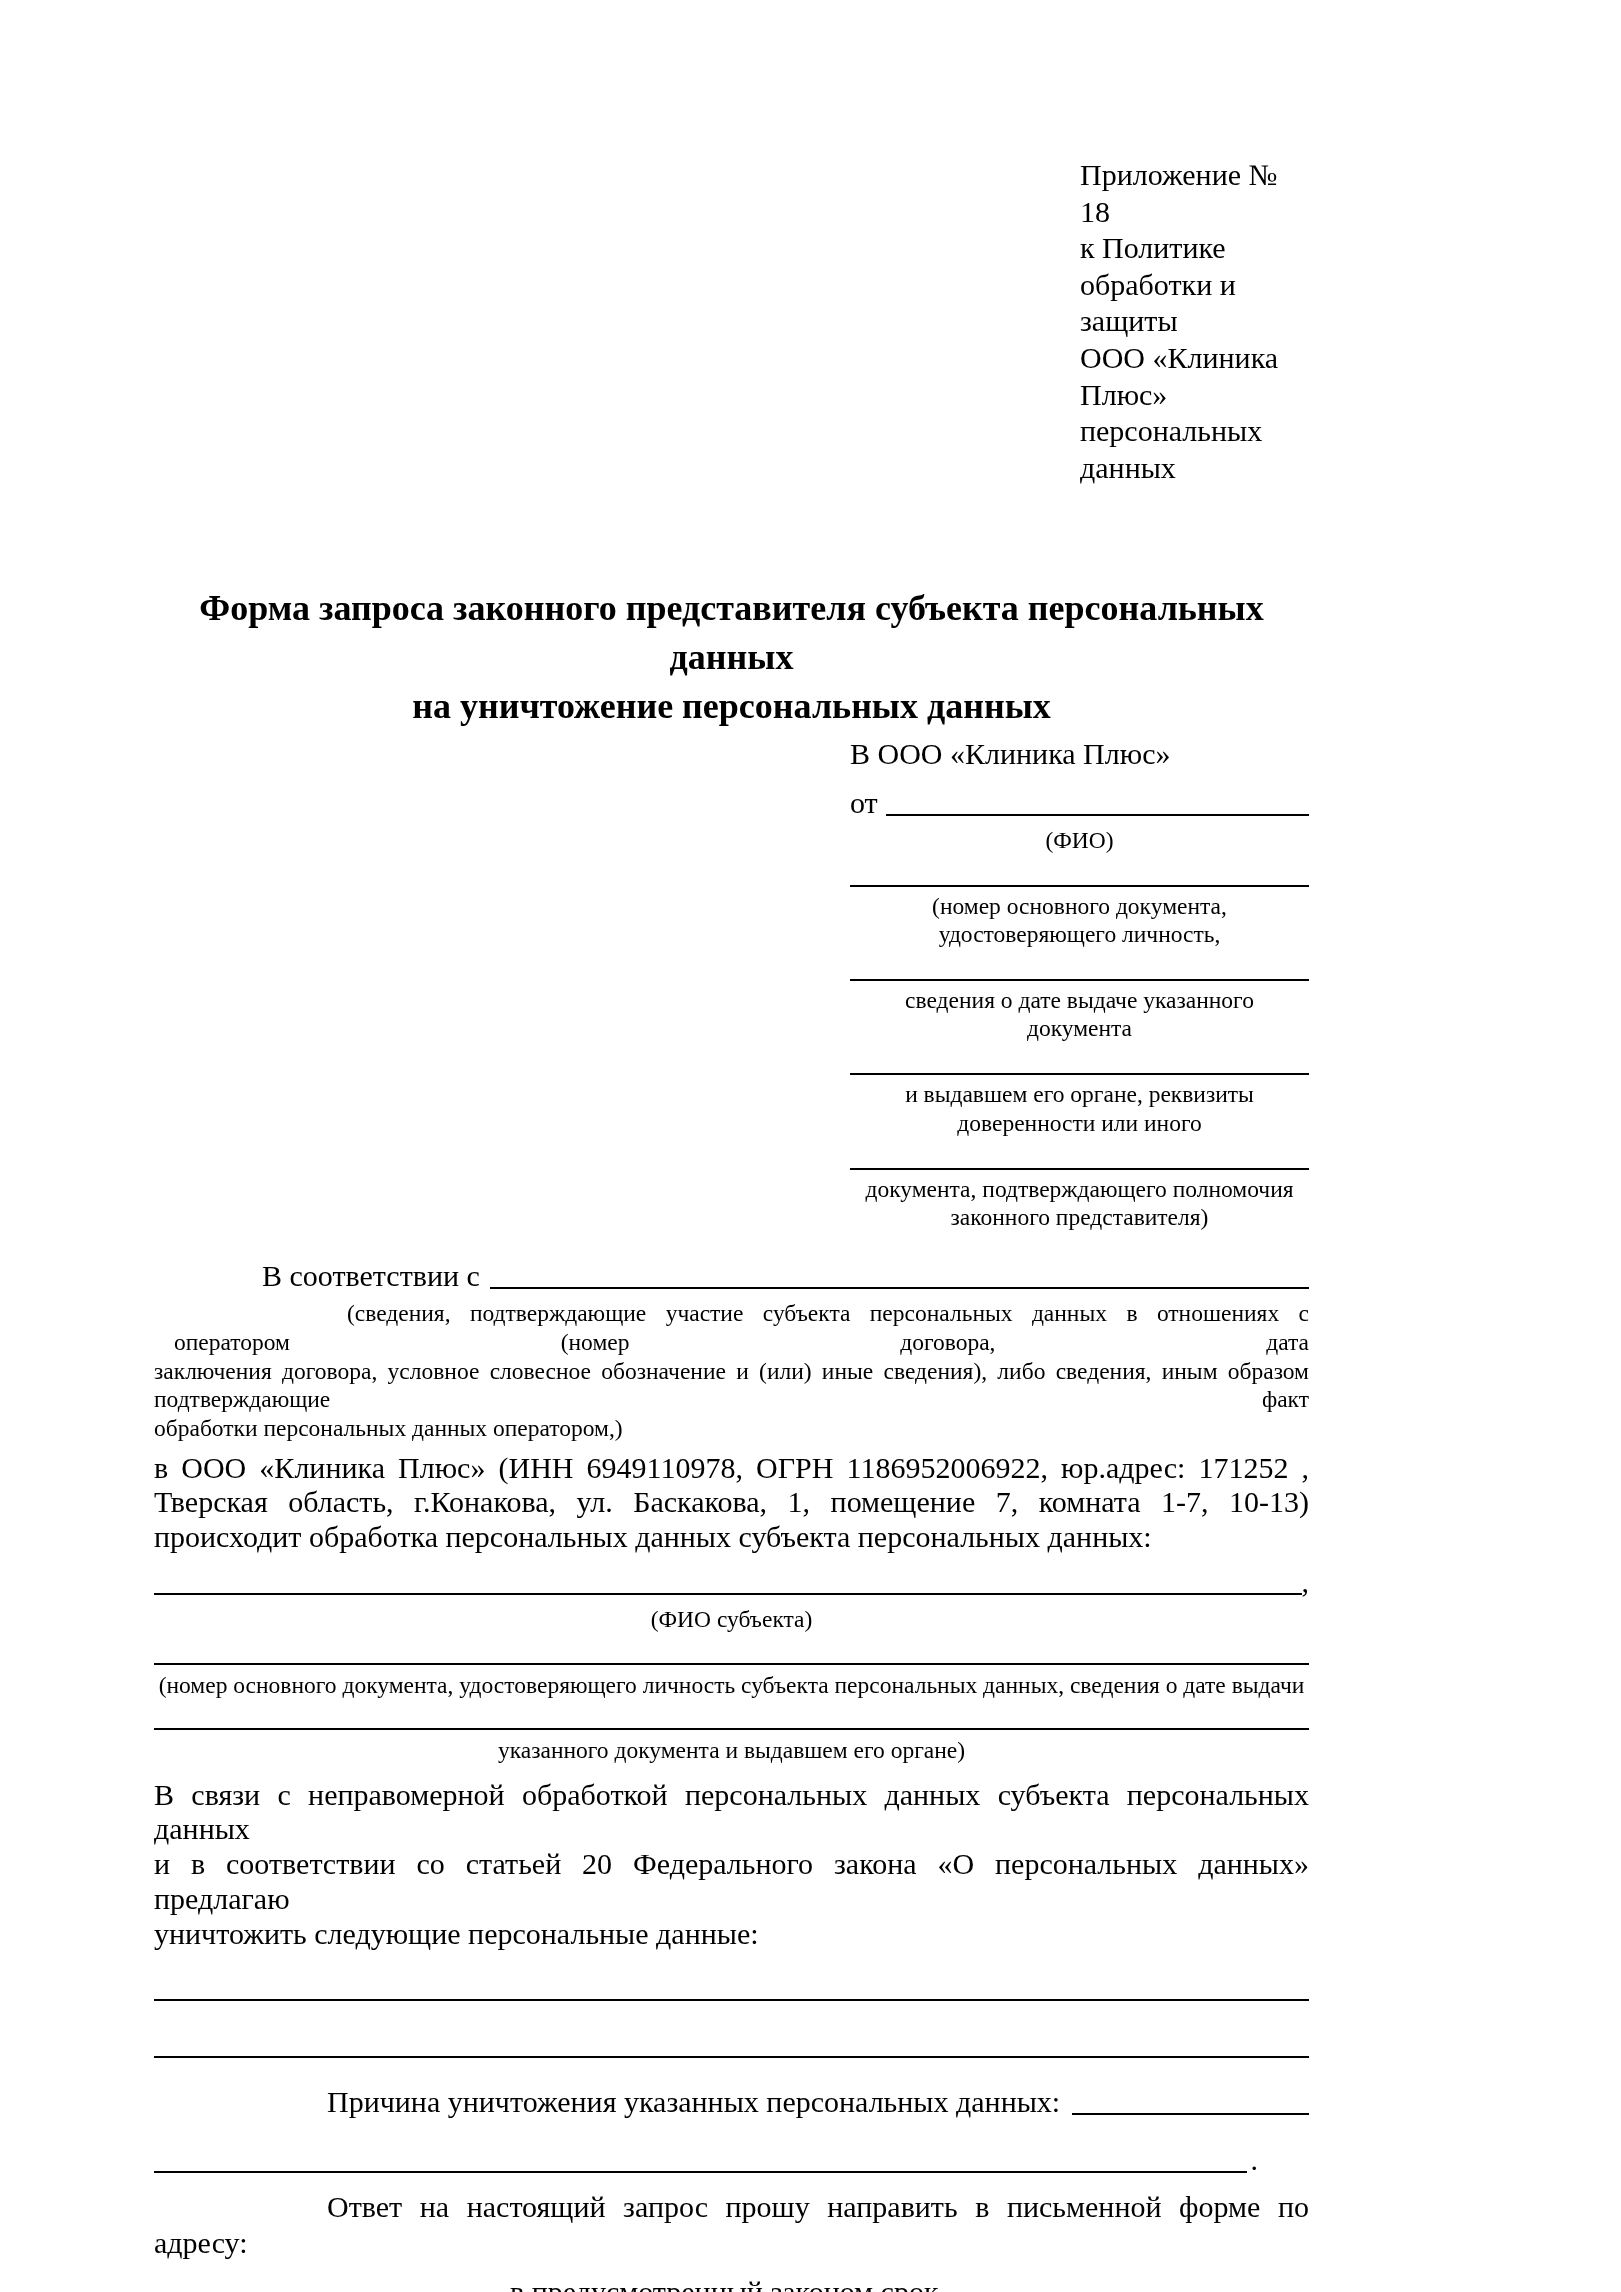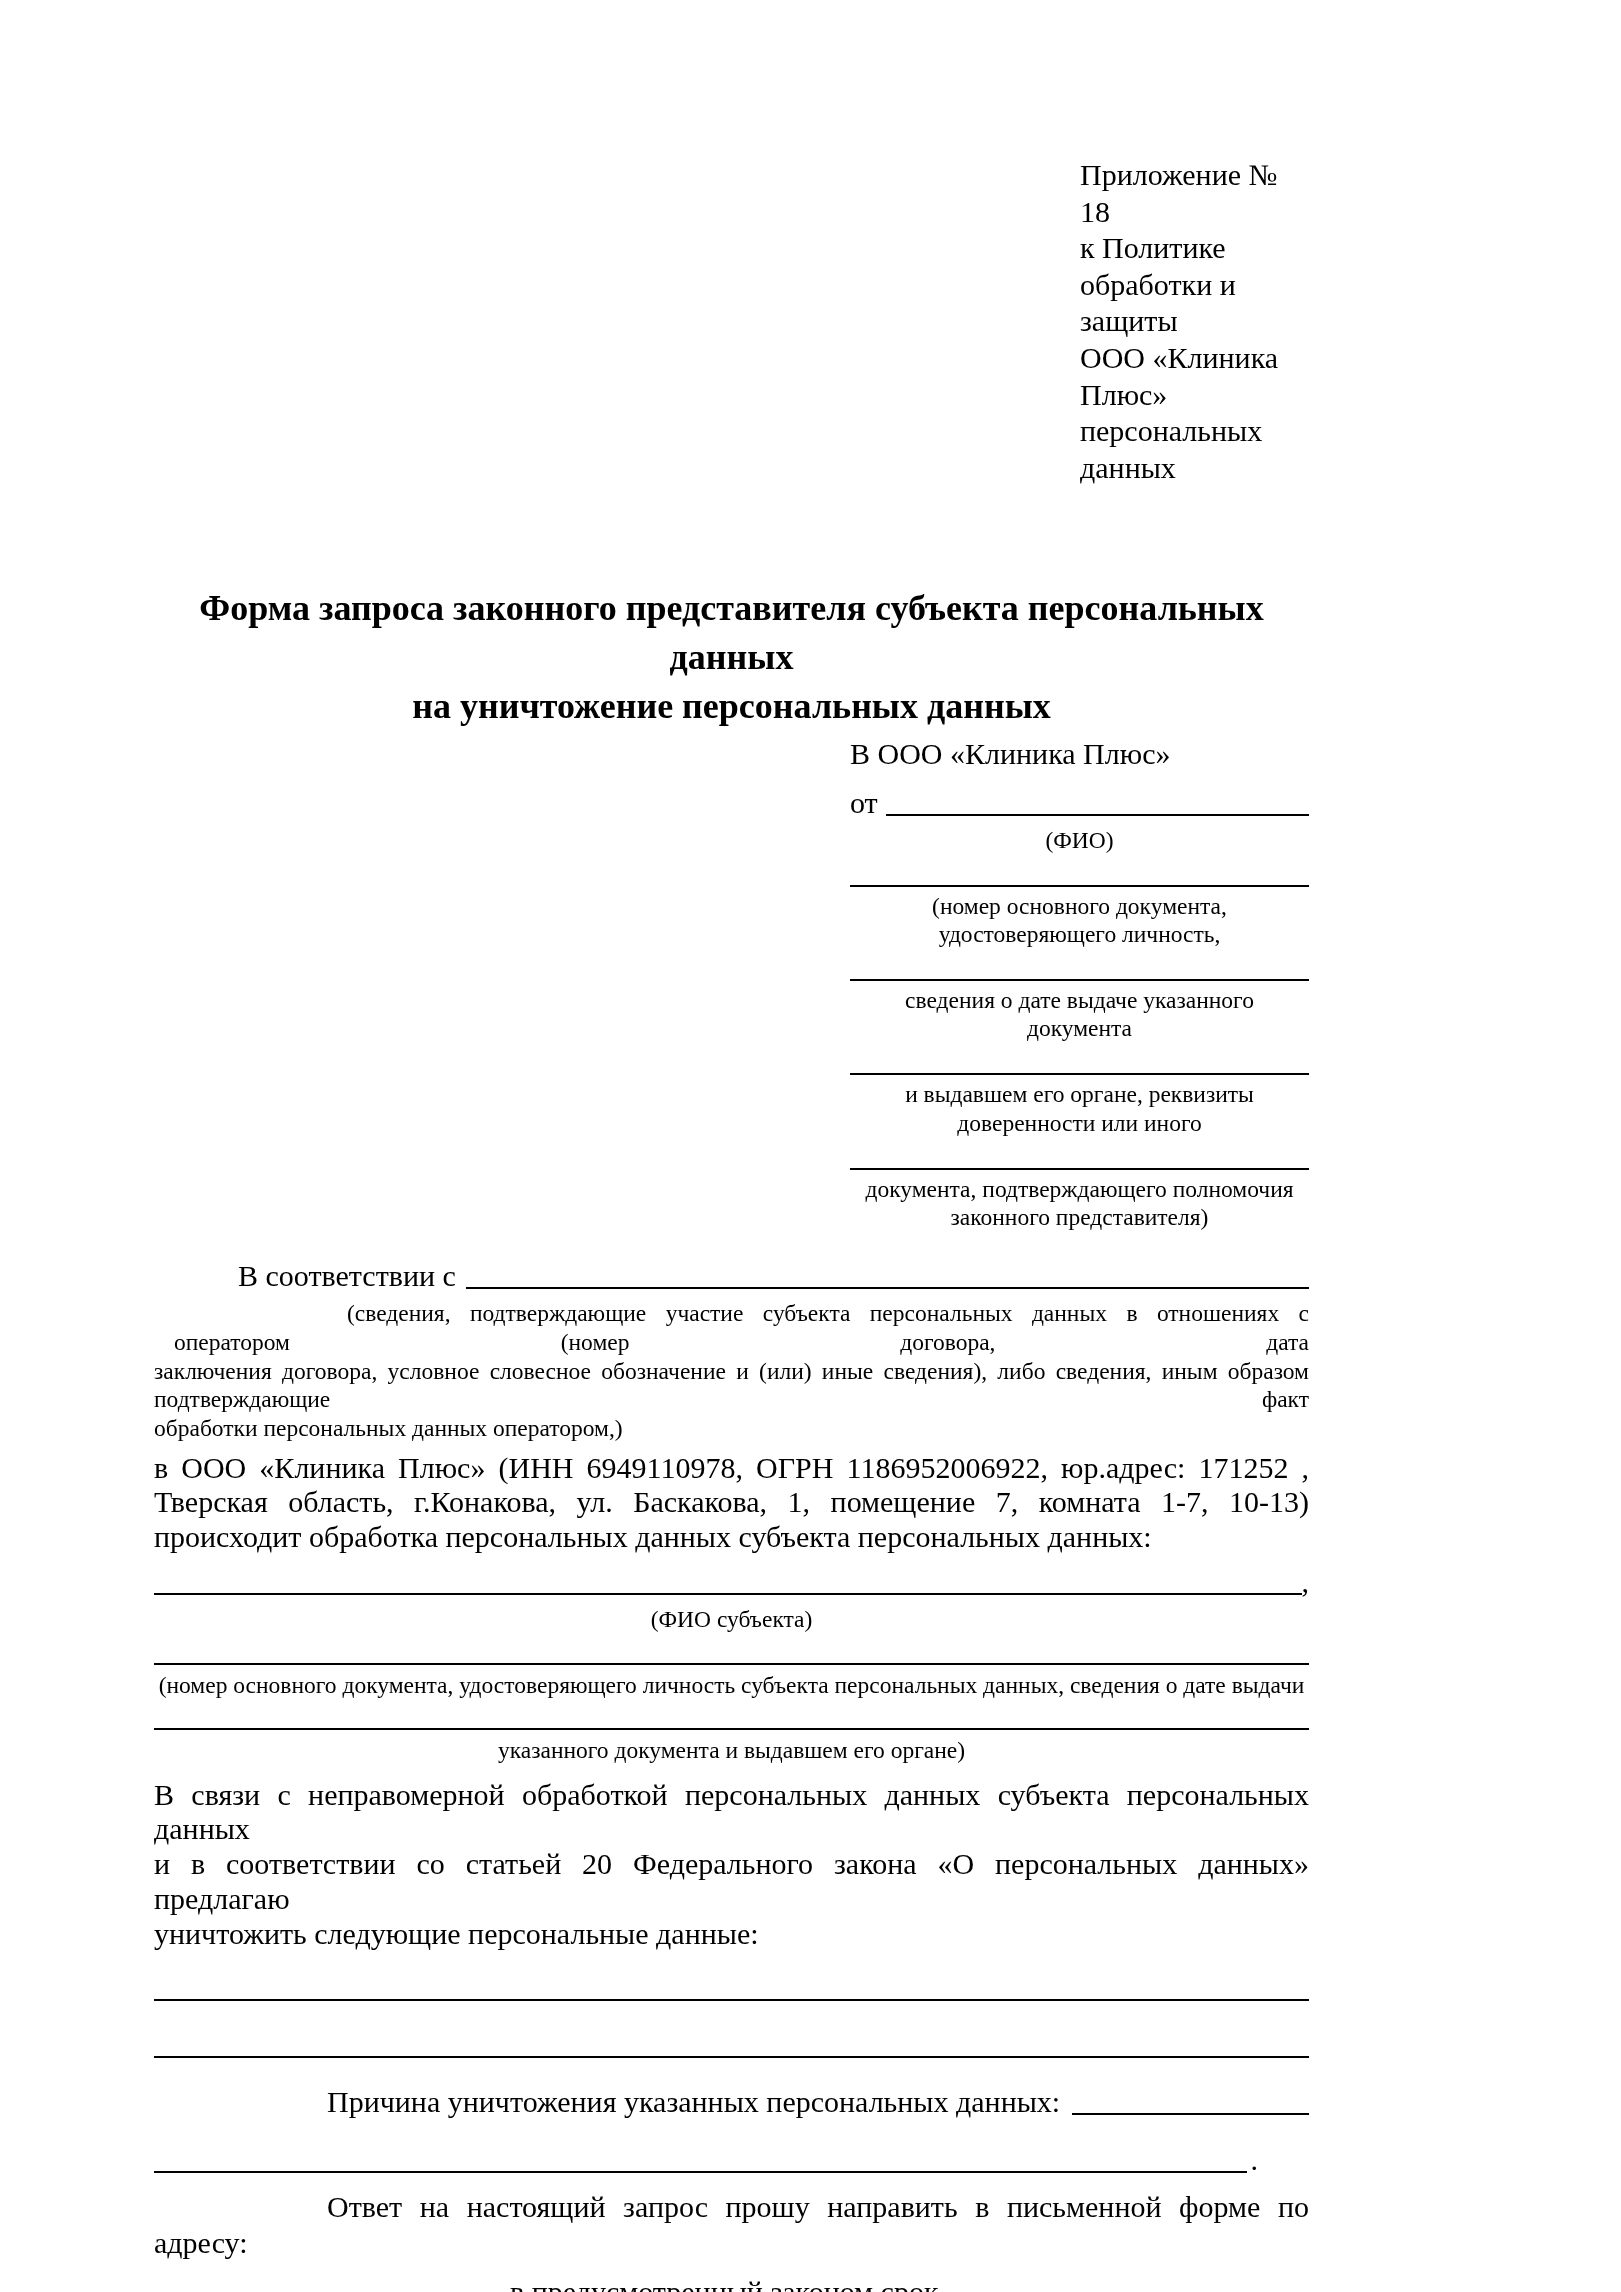--- a/index.html
+++ b/index.html
@@ -23,21 +23,21 @@
   .fill{flex:1 1 auto;border-bottom:2.9px solid #000;margin-bottom:4.9px;}
   .hr{border-bottom:2.9px solid #000;height:0;}
   .cap{font-size:23.5px;line-height:1.2;text-align:center;}
   .addressee .from-row{margin-top:7.8px;height:41px;}
   .addressee .from-row .lbl{padding-right:7.8px;}
   .addressee .cap-fio{margin-top:2.9px;}
   .addressee .hr{margin-top:31px;}
   .addressee .cap{margin-top:4.9px;}
   
   .acc-row{display:flex;align-items:flex-end;margin-top:19.6px;height:43px;}
-  .acc-row .lbl{margin-left:84px;white-space:nowrap;padding-right:9.8px;}
+  .acc-row .lbl{margin-left:108px;white-space:nowrap;padding-right:9.8px;}
   
   .note{font-size:23.5px;line-height:1.22;margin-top:5.9px;}
   .note .jl{text-align:justify;text-align-last:justify;}
   .note .first{text-indent:173px;margin-left:20px;}
   .note .pl{text-align:left;}
   
   .para{margin-top:7.8px;line-height:1.16;}
   .para .jl{text-align:justify;text-align-last:justify;}
   .para .pl{text-align:left;}
   .para.spaced{line-height:1.16;}

